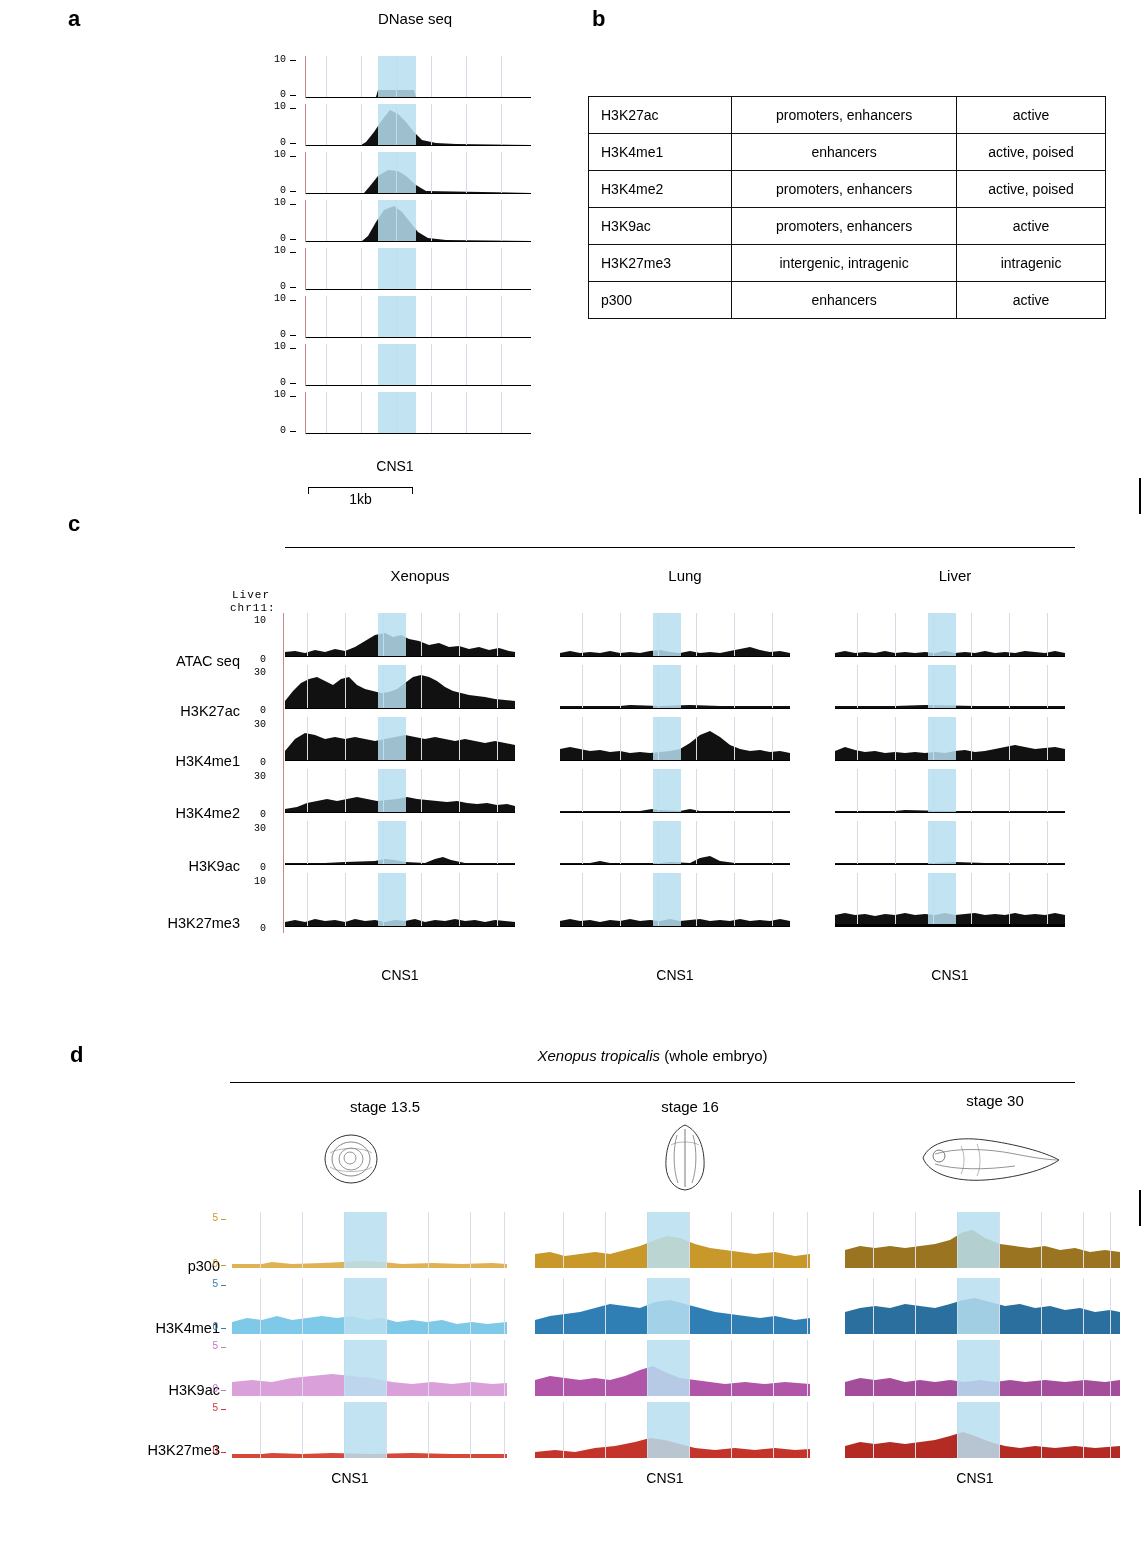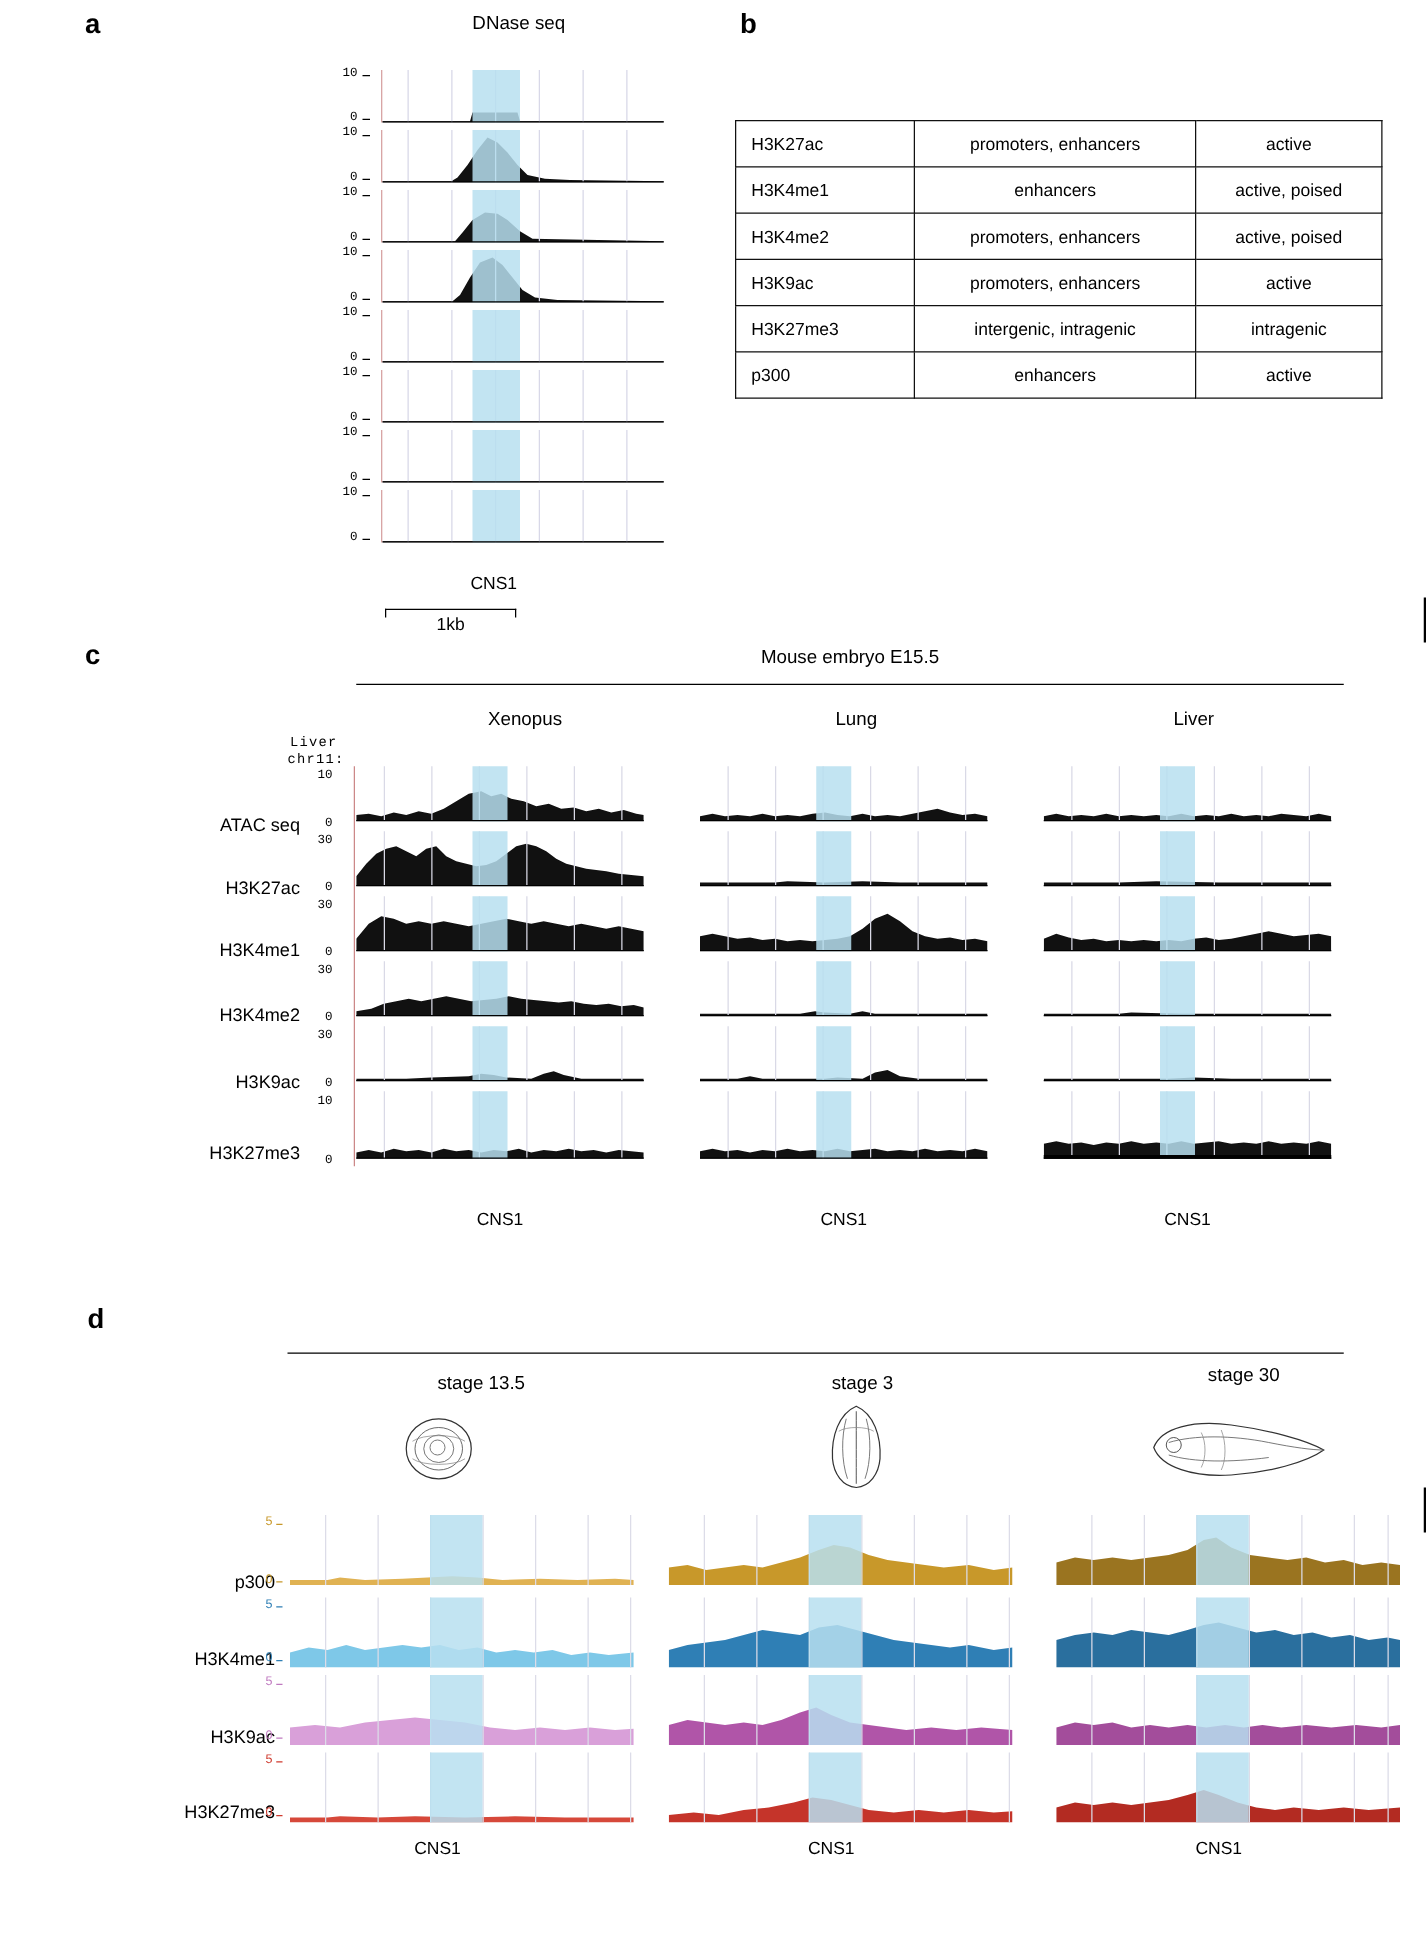--- a/index.html
+++ b/index.html
@@ -295,21 +295,20 @@
       <td class="firstcol">p300</td>
       <td>enhancers</td>
       <td>active</td>
     </tr>
   </tbody>
     </table>
 </div>
 
 <div id="panelC">
   <div class="panel-letter" style="left:68px;top:6px;">c</div>
-  <div class="ttl" style="left:285px;top:12px;width:790px;">Mouse embryo E15.5</div>
   <div class="hdr-line" style="left:285px;top:42px;width:790px;"></div>
 
   <div class="ttl" style="left:300px;top:62px;width:240px;">Xenopus</div>
   <div class="ttl" style="left:565px;top:62px;width:240px;">Lung</div>
   <div class="ttl" style="left:835px;top:62px;width:240px;">Liver</div>
 
   <div style="position:absolute;left:232px;top:84px;font-family:'Liberation Mono',monospace;font-size:11px;letter-spacing:1px;">Liver</div>
   <div style="position:absolute;left:230px;top:97px;font-family:'Liberation Mono',monospace;font-size:11px;letter-spacing:1px;">chr11:</div>
 
   <div class="c-row-label" style="top:148px;width:200px;right:901px;">ATAC seq</div>
@@ -608,24 +607,27 @@
     </div>
   </div>
 
   <div class="cns-lbl" style="left:340px;top:462px;width:120px;">CNS1</div>
   <div class="cns-lbl" style="left:615px;top:462px;width:120px;">CNS1</div>
   <div class="cns-lbl" style="left:890px;top:462px;width:120px;">CNS1</div>
 </div>
 
 <div id="panelD">
   <div class="panel-letter" style="left:70px;top:12px;">d</div>
+  <div class="ttl" style="left:230px;top:17px;width:845px;">
+    <span class="italic">Xenopus tropicalis</span><span> (whole embryo)</span>
+  </div>
   <div class="hdr-line" style="left:230px;top:52px;width:845px;"></div>
 
   <div class="stage-ttl" style="left:255px;top:68px;width:260px;">stage 13.5</div>
-  <div class="stage-ttl" style="left:565px;top:68px;width:250px;">stage 3</div>
+  <div class="stage-ttl" style="left:565px;top:68px;width:250px;">stage 16</div>
   <div class="stage-ttl" style="left:870px;top:62px;width:250px;">stage 30</div>
 
   <div class="embryo" style="left:316px;top:93px;width:70px;height:70px;">
     <svg width="70" height="70" viewBox="0 0 70 70">
       <ellipse cx="35" cy="36" rx="26" ry="24" fill="#fff" stroke="#333" stroke-width="1"></ellipse>
       <ellipse cx="35" cy="36" rx="19" ry="17" fill="none" stroke="#555" stroke-width="0.7"></ellipse>
       <ellipse cx="35" cy="36" rx="12" ry="11" fill="none" stroke="#666" stroke-width="0.7"></ellipse>
       <ellipse cx="34" cy="35" rx="6" ry="6" fill="none" stroke="#666" stroke-width="0.7"></ellipse>
       <path d="M14,30 C22,24 48,24 56,30" fill="none" stroke="#888" stroke-width="0.6"></path>
       <path d="M14,44 C22,50 48,50 56,44" fill="none" stroke="#888" stroke-width="0.6"></path>

